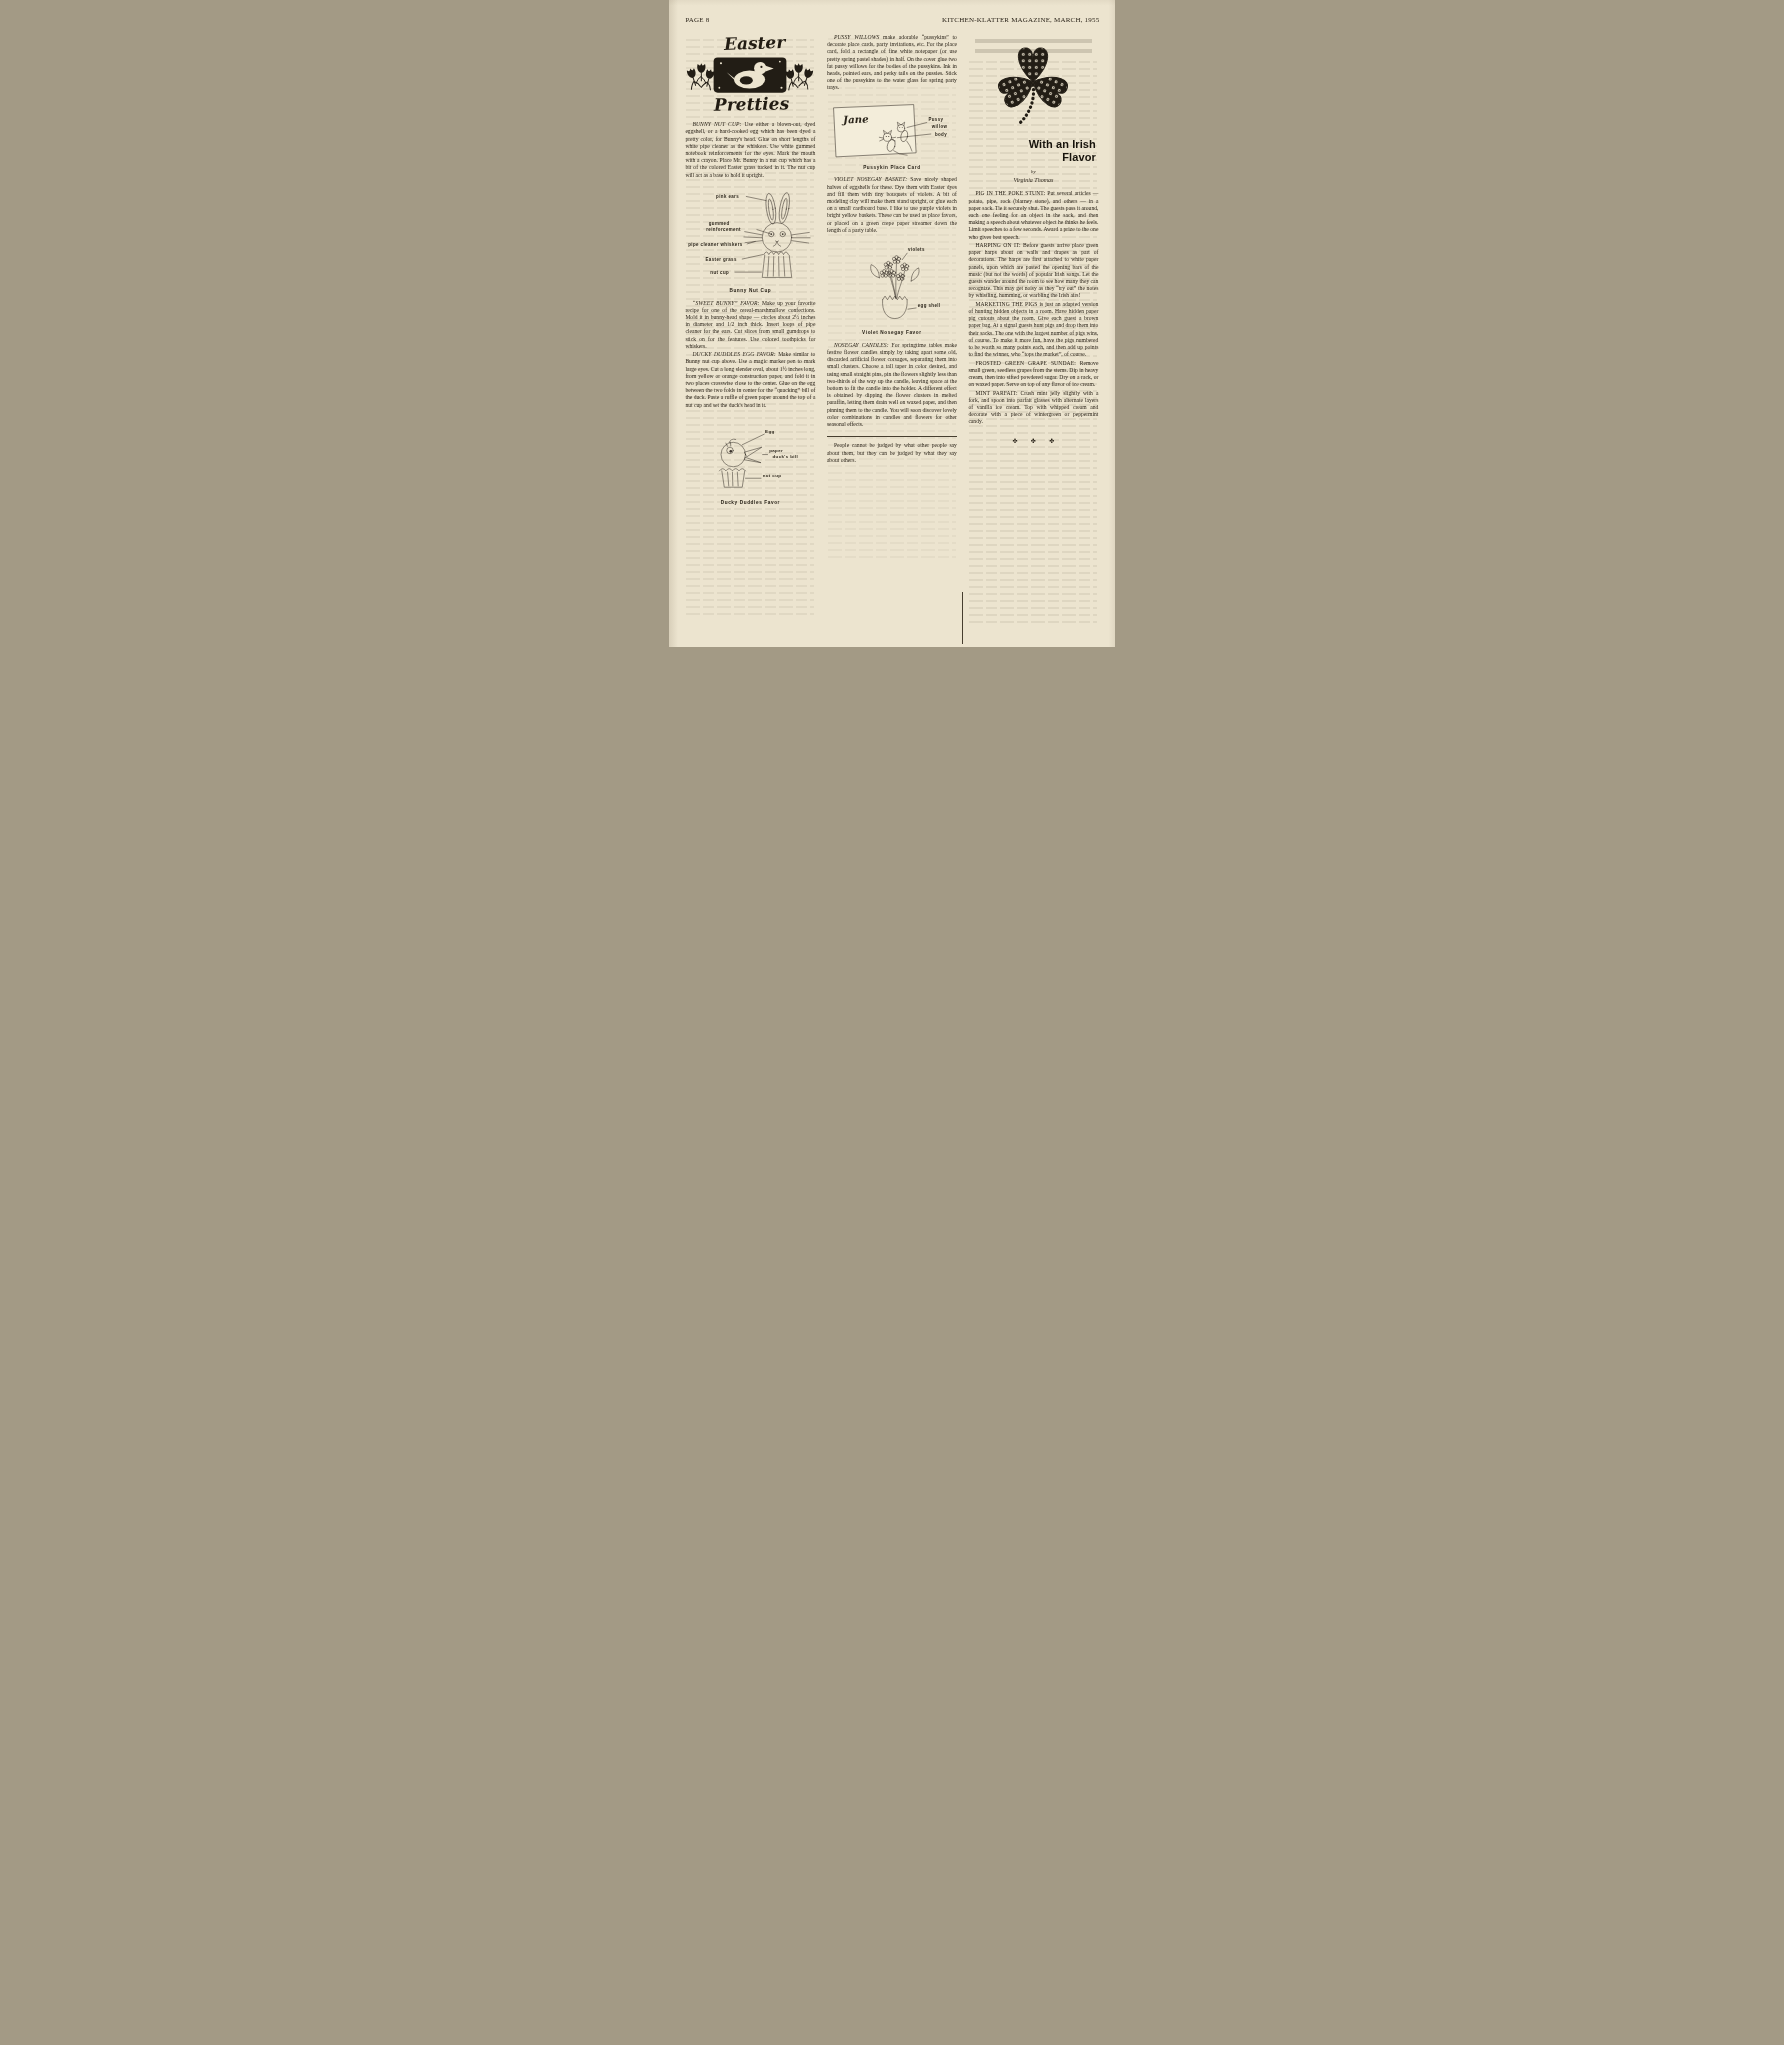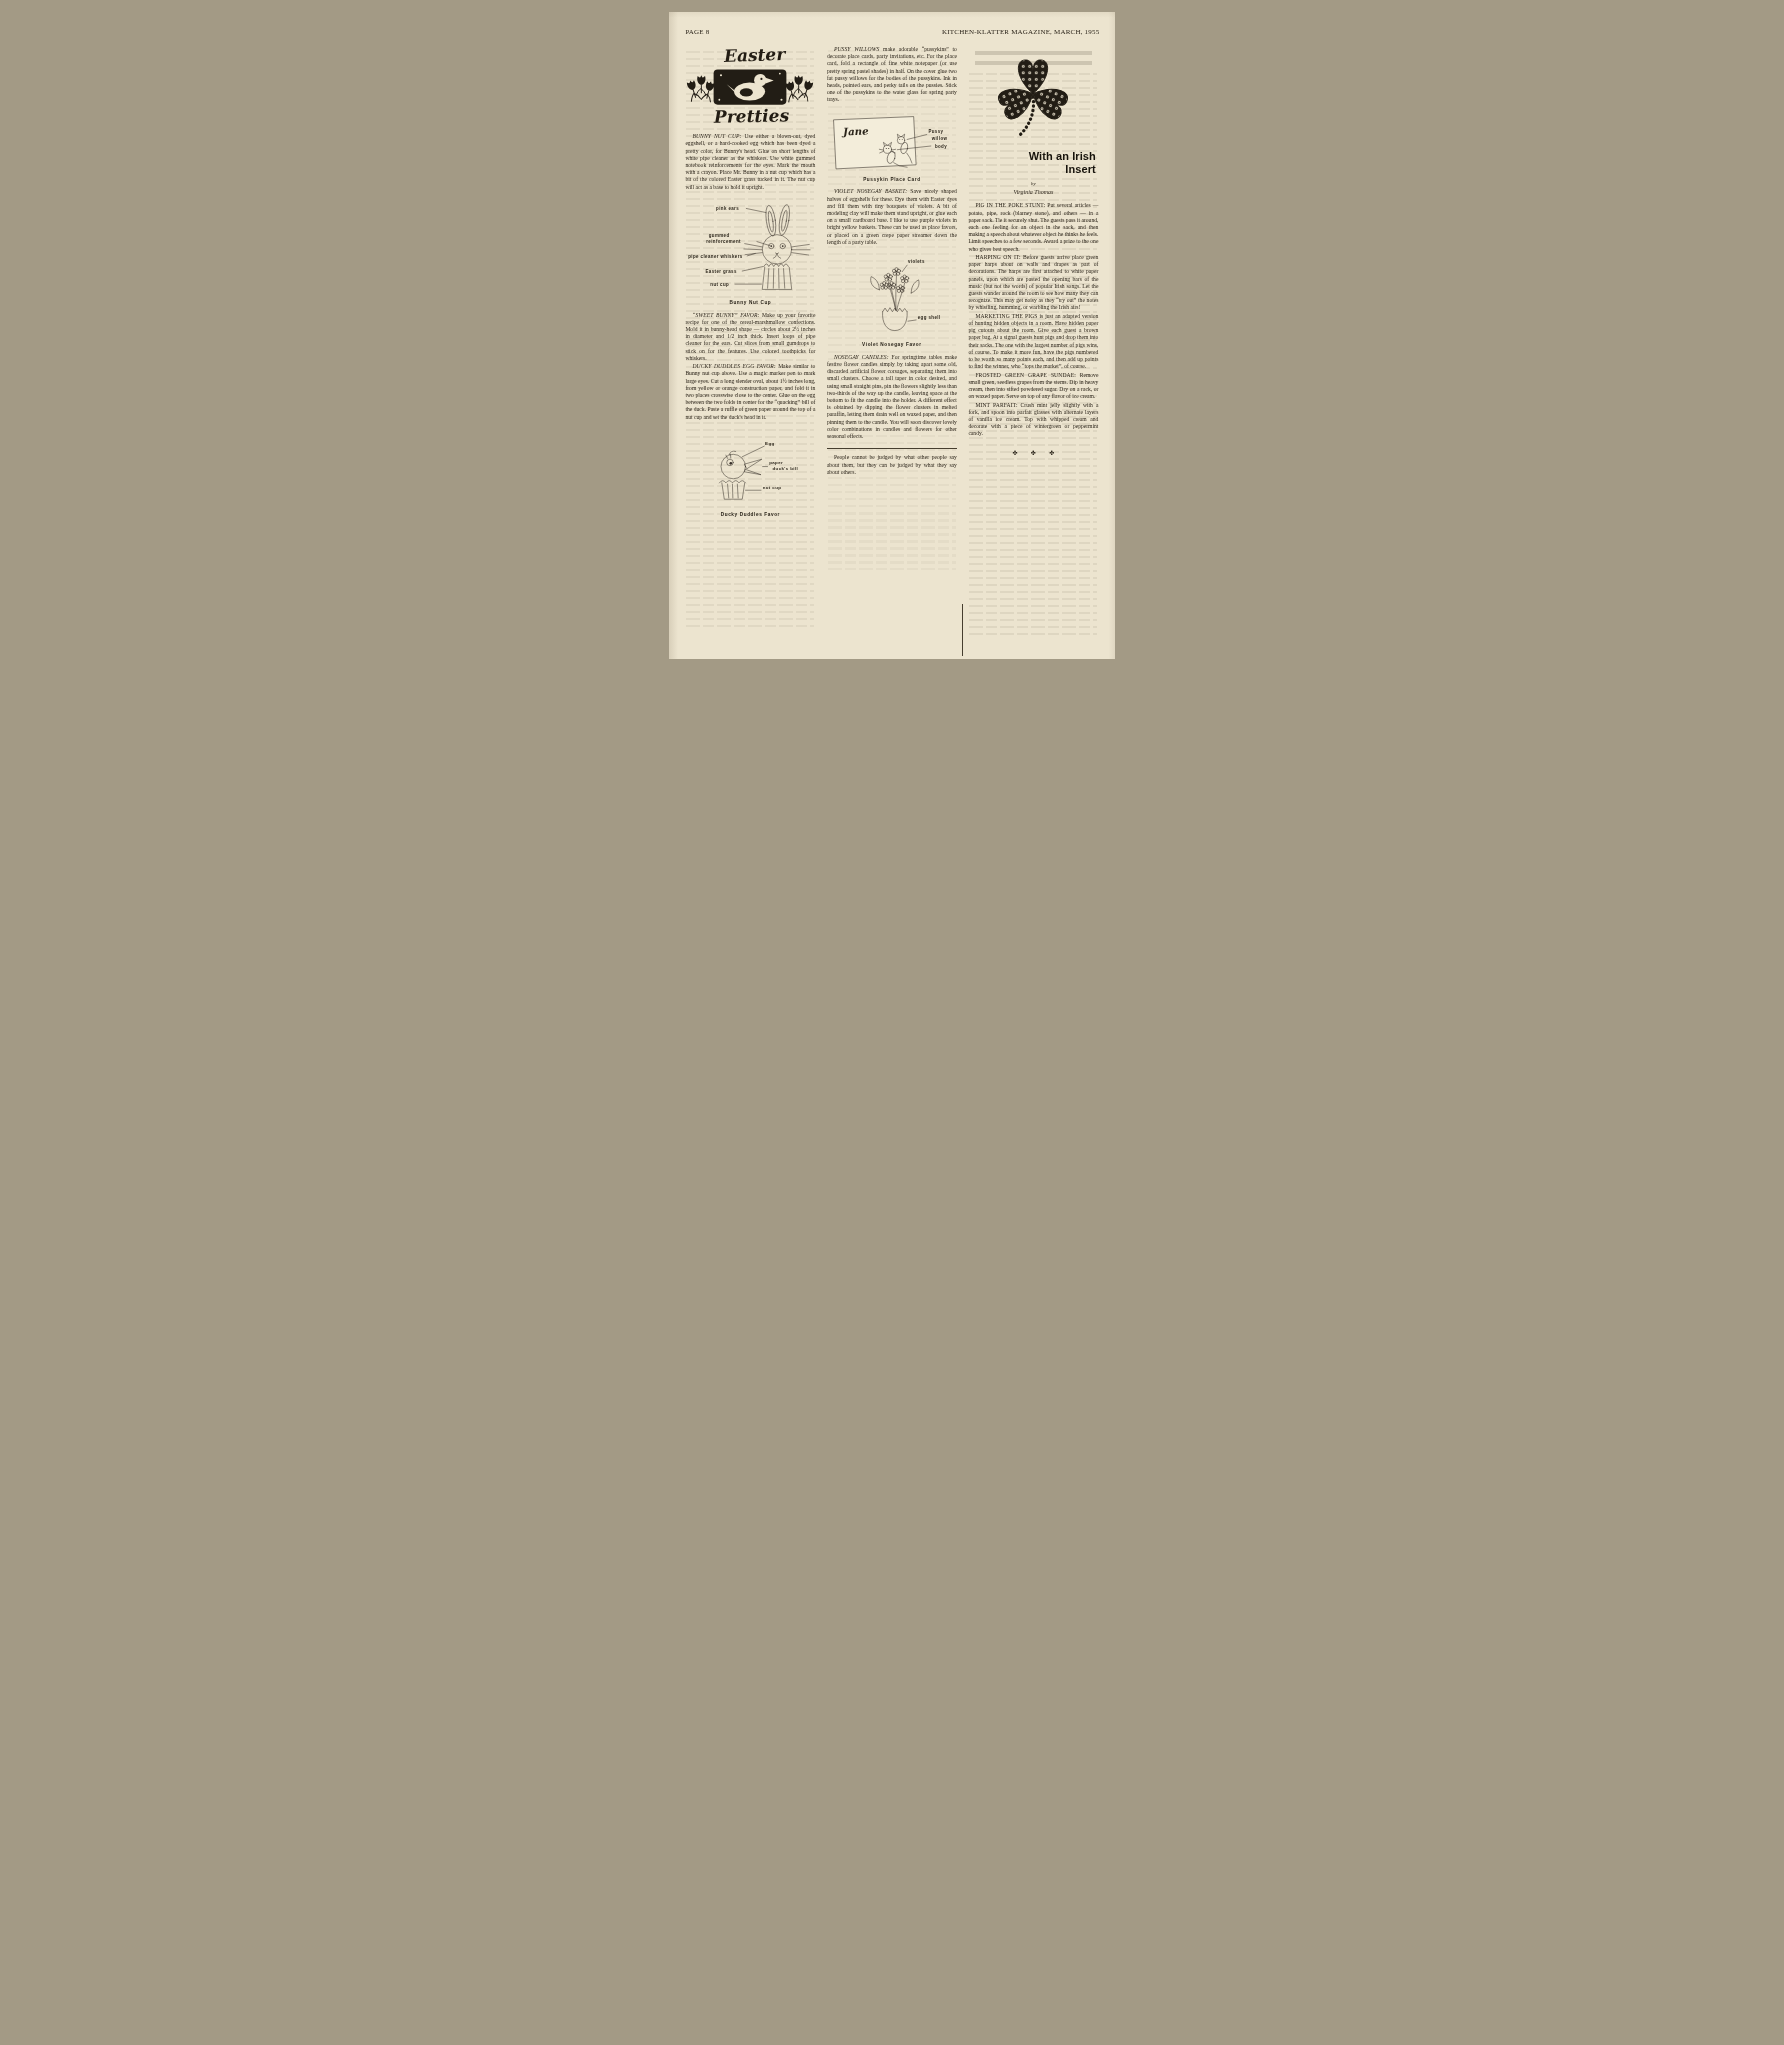--- a/index.html
+++ b/index.html
@@ -1,18 +1,18 @@
 <!DOCTYPE html>
 <html style="font-size:6.5px"><head>
 <meta charset="utf-8">
 <title>Kitchen-Klatter Magazine, March 1964 — Page 8</title>
 <style>
   *{box-sizing:border-box}
   html,body{margin:0;padding:0;background:#a39a85}
-  .page{width:446px;height:647px;margin:12px auto;position:relative;background:#ece4cf;
+  .page{width:446px;height:647px;margin:0 auto;position:relative;background:#ece4cf;
         color:#261f15;font-family:"Liberation Serif",serif;overflow:hidden}
   .page::before{content:"";position:absolute;inset:0;pointer-events:none;
         background:linear-gradient(90deg,rgba(110,95,70,.16),rgba(110,95,70,0) 9px),
                    linear-gradient(270deg,rgba(110,95,70,.10),rgba(110,95,70,0) 6.5px),
                    linear-gradient(180deg,rgba(110,95,70,.08),rgba(110,95,70,0) 5.7px);}
   
   .ghost{position:absolute;pointer-events:none;filter:blur(0.5px);
         background:repeating-linear-gradient(180deg,#6a604c 0 2.5px,transparent 2.5px 7px);
         -webkit-mask-image:repeating-linear-gradient(90deg,#000 0 14px,transparent 14px 17px,#000 17px 28px,transparent 28px 31px);
         mask-image:repeating-linear-gradient(90deg,#000 0 14px,transparent 14px 17px,#000 17px 28px,transparent 28px 31px);}
@@ -273,21 +273,21 @@
             <path id="lobe" d="M0,30 C-30,4 -32,-30 -10,-27 C-3,-26 0,-17 0,-8 C0,-17 3,-26 10,-27 C32,-30 30,4 0,30 Z"></path>
           </defs>
           <use href="#lobe" transform="translate(103,112) rotate(0) scale(1.45) translate(0,-30)" fill="url(#lace)" stroke="#221d15" stroke-width="1.6"></use>
           <use href="#lobe" transform="translate(103,112) rotate(115) scale(1.45) translate(0,-30)" fill="url(#lace)" stroke="#221d15" stroke-width="1.6"></use>
           <use href="#lobe" transform="translate(103,112) rotate(-115) scale(1.45) translate(0,-30)" fill="url(#lace)" stroke="#221d15" stroke-width="1.6"></use>
           <path d="M103,120 C108,152 98,186 72,212" fill="none" stroke="#221d15" stroke-width="8" stroke-linecap="round" stroke-dasharray="0.5 10.5"></path>
         </svg>
       </div>
 
       <h1 class="irish-title"><span>With an Irish</span><br>
-        <span>Insert</span></h1>
+        <span>Flavor</span></h1>
 
       <div class="byline">
         <div class="by">by</div>
         <div class="name">Virginia Thomas</div>
       </div>
 
       <p class="para"><span class="lead">PIG IN THE POKE STUNT:</span> <span>Put several articles — potato, pipe, rock (blarney stone), and others — in a paper sack. Tie it securely shut. The guests pass it around, each one feeling for an object in the sack, and then making a speech about whatever object he thinks he feels. Limit speeches to a few seconds. Award a prize to the one who gives best speech.</span></p>
 
       <p class="para"><span class="lead">HARPING ON IT:</span> <span>Before guests arrive place green paper harps about on walls and drapes as part of decorations. The harps are first attached to white paper panels, upon which are pasted the opening bars of the music (but not the words) of popular Irish songs. Let the guests wander around the room to see how many they can recognize. This may get noisy as they “try out” the notes by whistling, humming, or warbling the Irish airs!</span></p>
 

